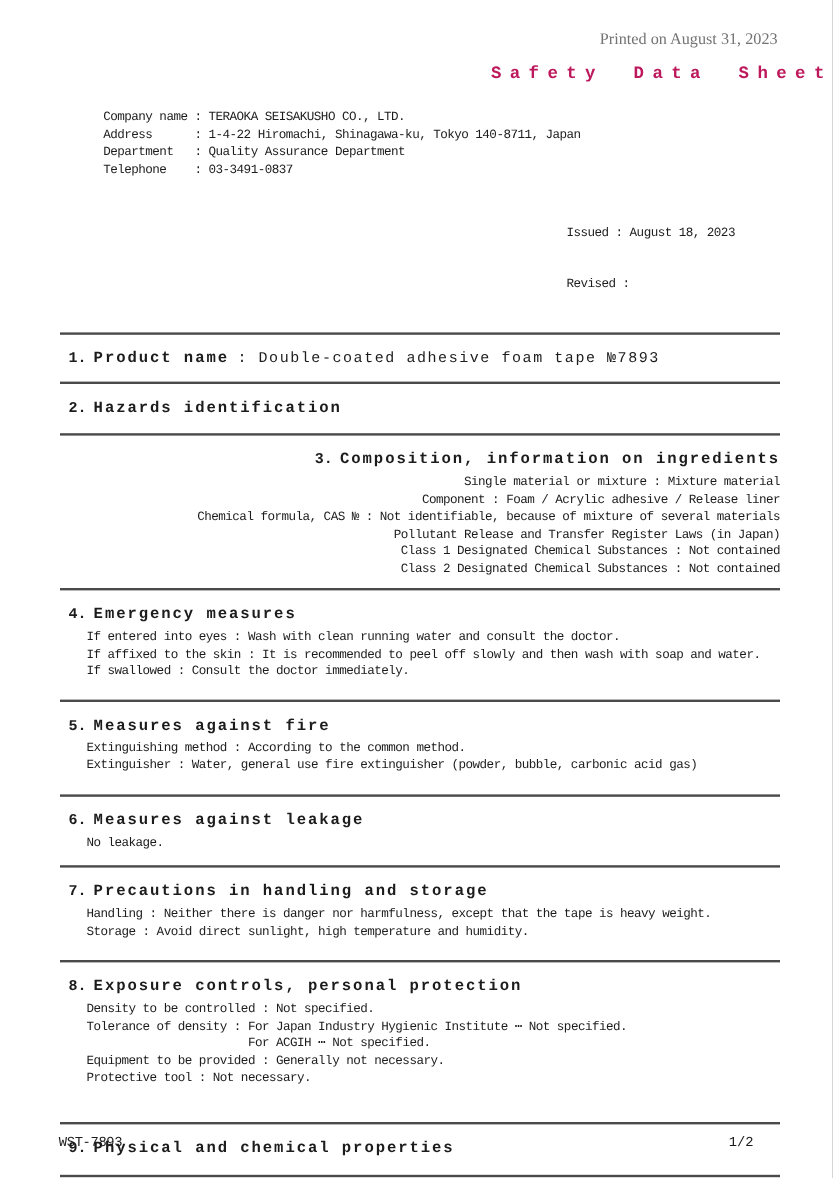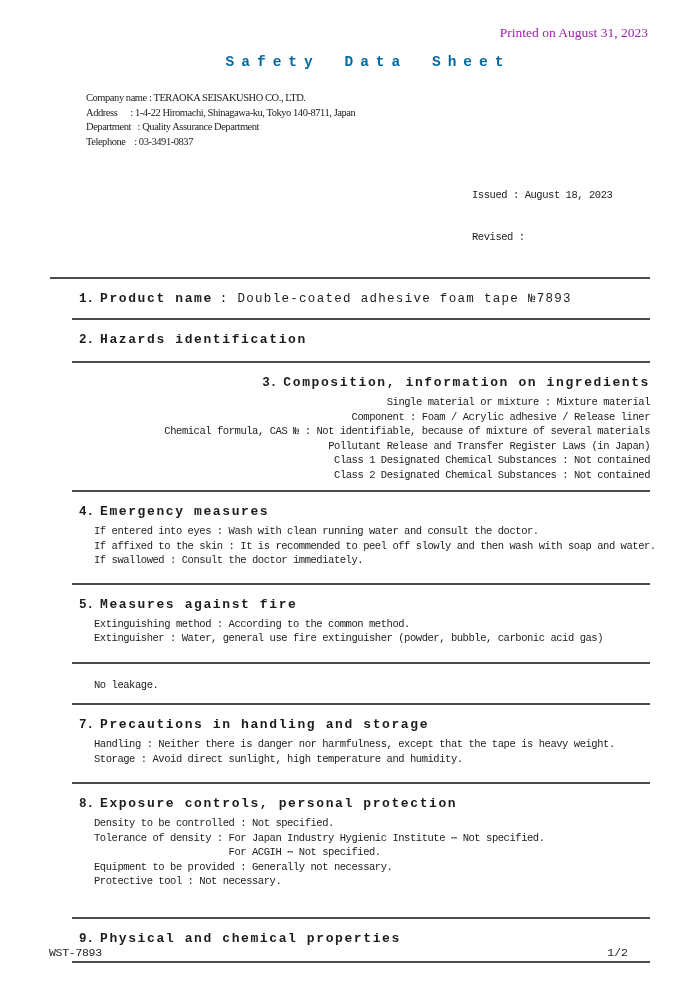--- a/index.html
+++ b/index.html
@@ -13,53 +13,52 @@
     font-family: "Liberation Mono", "DejaVu Sans Mono", monospace;
     overflow: hidden;
     box-sizing: border-box;
   }
   .printed {
     padding-top: 25px;
     margin-right: 46px;
     text-align: right;
     font-family: "Liberation Serif", "DejaVu Serif", serif;
     font-size: 13.5px;
-    color: #a21caf;
+    color: #737373;
   }
   .doc-title {
     margin-top: 13px;
-    text-align: center;
+    text-align: right;
     font-size: 14.5px;
     font-weight: bold;
     letter-spacing: 7px;
     word-spacing: 9px;
-    color: #0369a1;
+    color: #be185d;
     margin-left: 42px;
   }
   .company-block {
     margin: 21px 12px 0 86px;
     font-size: 10.5px;
     letter-spacing: -0.45px;
     line-height: 13.8px;
     white-space: pre;
-    font-family: Liberation Serif, serif;
   }
   .issued-block {
     margin: 11px 0 0 472px;
     font-size: 10.5px;
     letter-spacing: -0.45px;
     line-height: 14px;
     white-space: pre;
   }
   .rule-top {
     margin: 5px 44px 0 50px;
     border-top: 2px solid #4a4a4a;
   }
   .section {
-    margin: 0 44px 0 72px;
+    margin: 0 44px 0 50px;
     border-bottom: 2px solid #4a4a4a;
     padding: 10px 0 13px 0;
   }
   .heading { margin-left: 7px; white-space: nowrap; }
   .sec-num {
     font-size: 12.5px;
     font-weight: bold;
     letter-spacing: 0;
     margin-right: 6px;
   }
@@ -164,20 +163,23 @@
     <div class="heading">
       <span class="sec-num">5.</span><span class="sec-title">Measures against fire</span>
     </div>
     <div class="sec-body">
         <div class="body-line">Extinguishing method : According to the common method.</div>
         <div class="body-line">Extinguisher : Water, general use fire extinguisher (powder, bubble, carbonic acid gas)</div>
       </div>
   </div>
 
   <div class="section s6">
+    <div class="heading">
+      <span class="sec-num">6.</span><span class="sec-title">Measures against leakage</span>
+    </div>
     <div class="sec-body">
         <div class="body-line">No leakage.</div>
       </div>
   </div>
 
   <div class="section s7">
     <div class="heading">
       <span class="sec-num">7.</span><span class="sec-title">Precautions in handling and storage</span>
     </div>
     <div class="sec-body">

